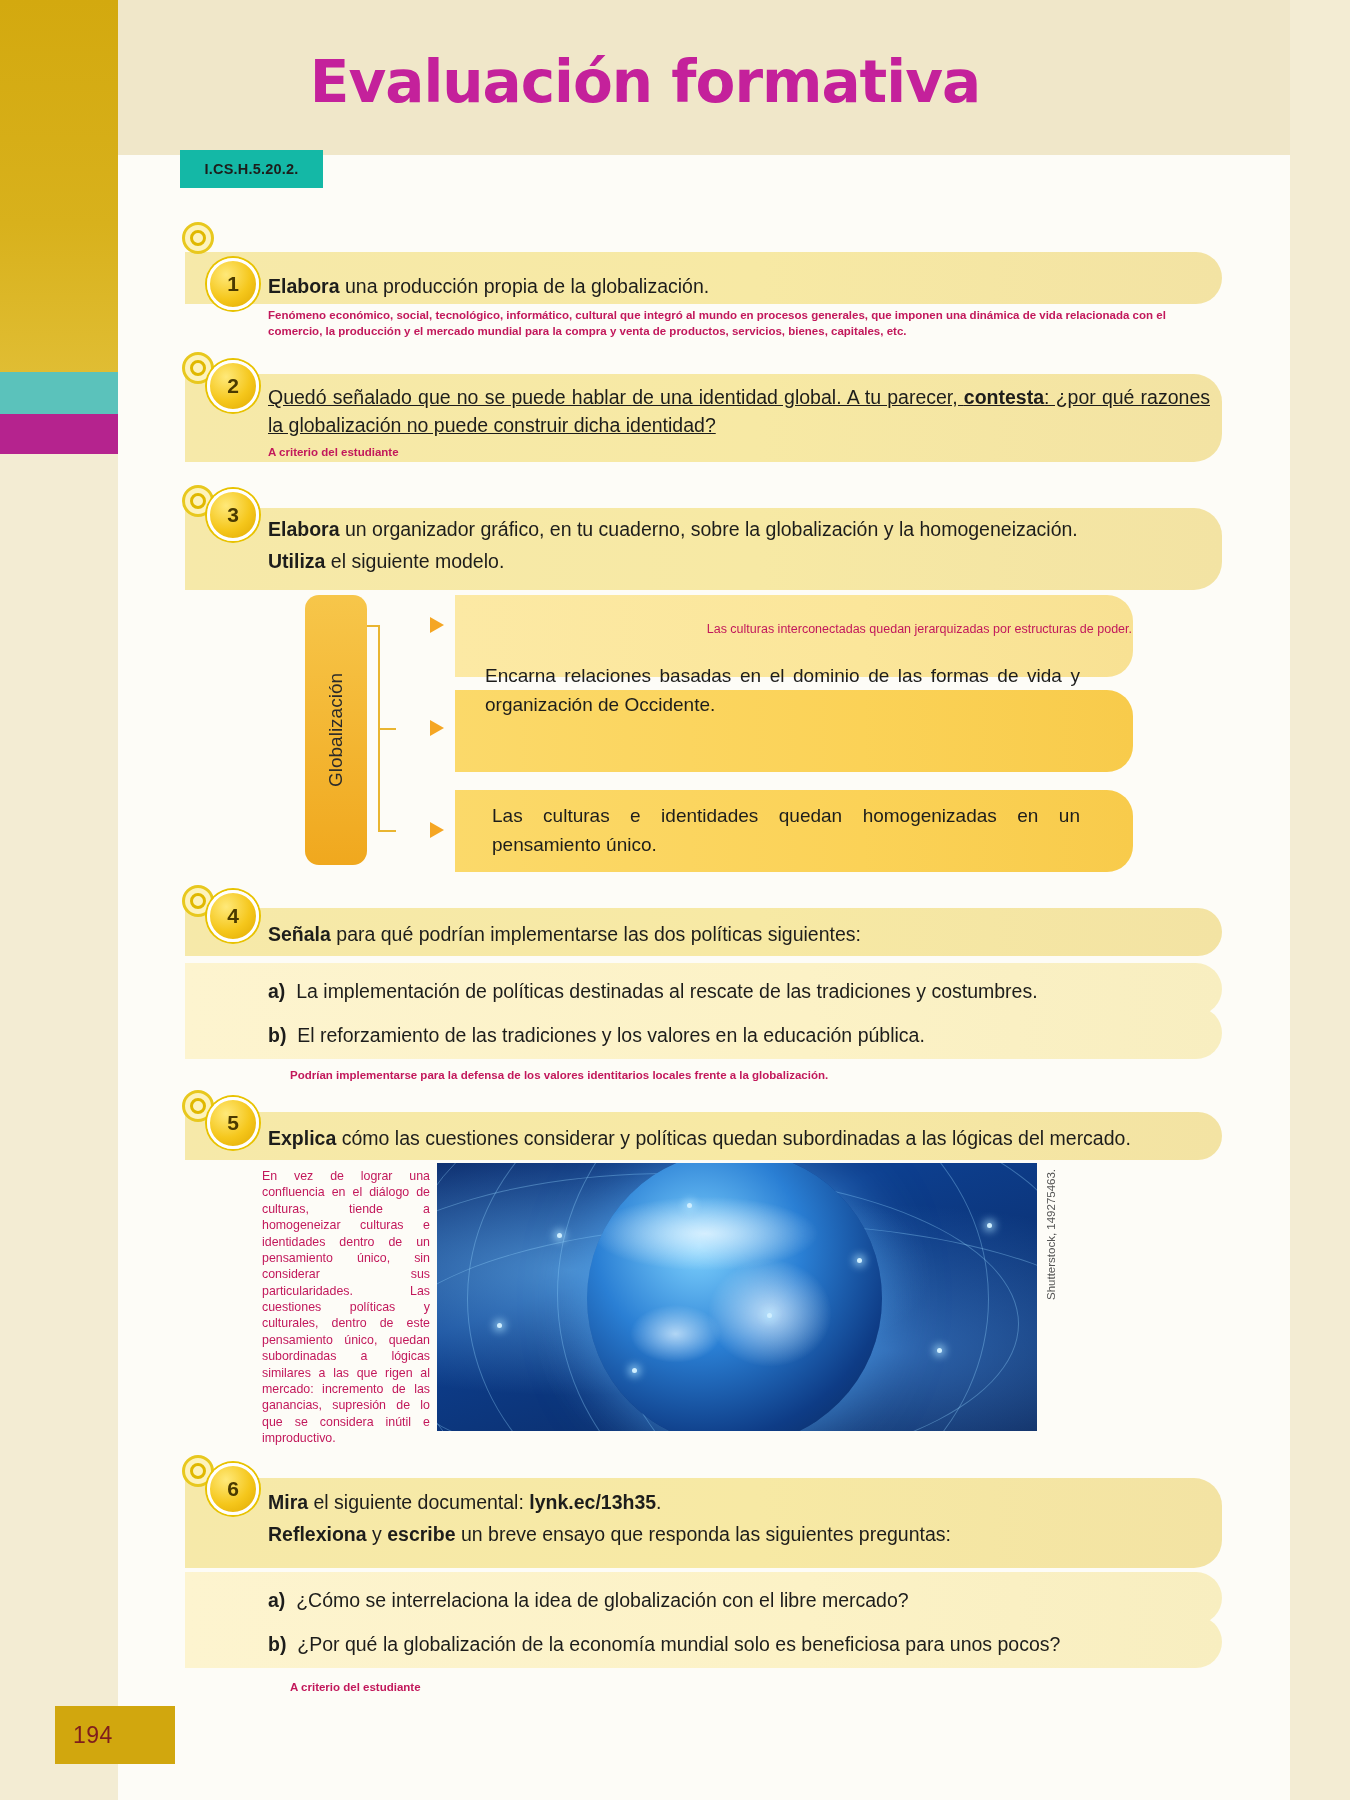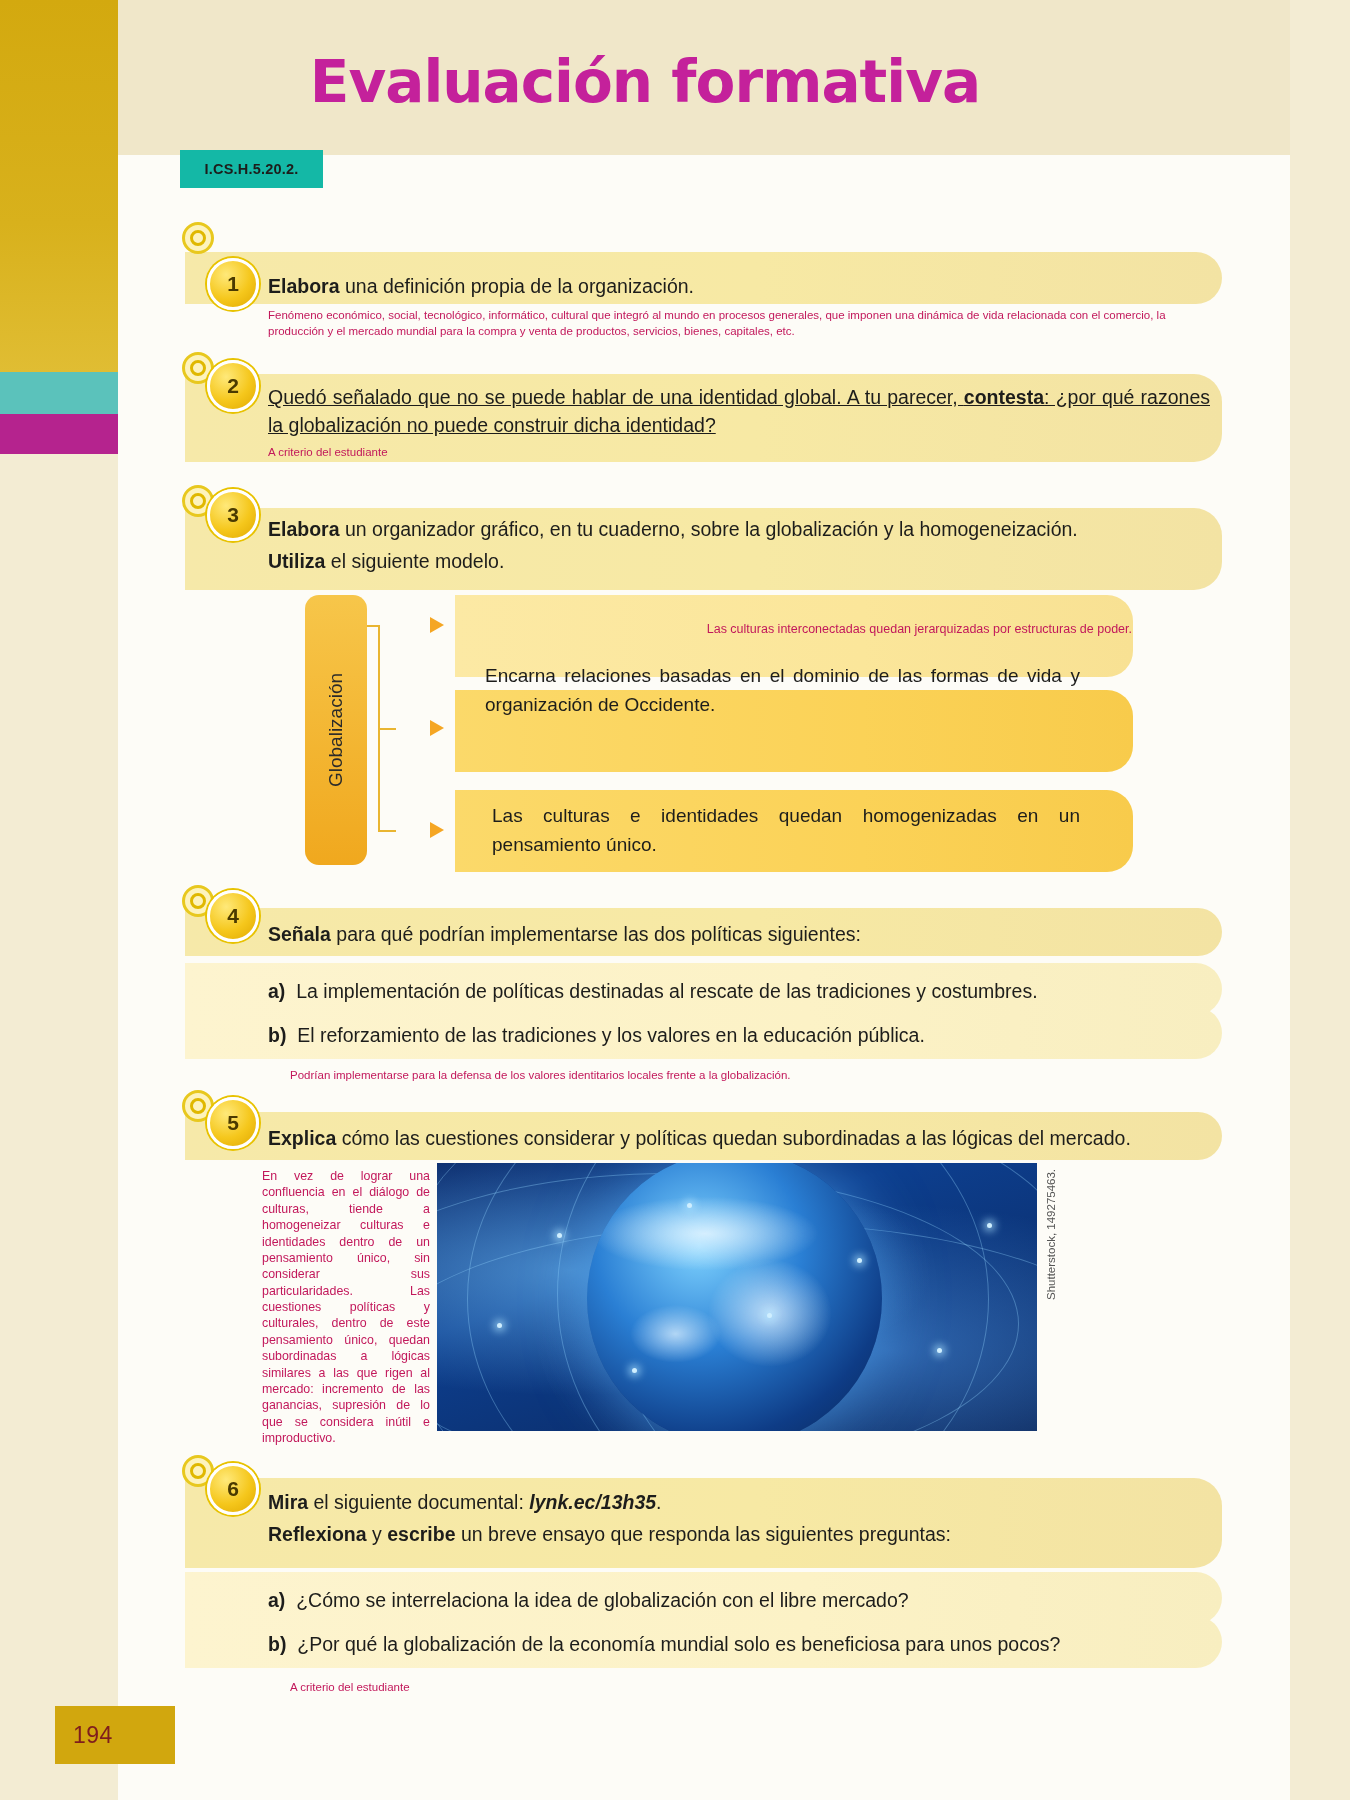--- a/index.html
+++ b/index.html
@@ -48,21 +48,21 @@
     font-weight:bold;font-size:21px;color:#4a3a00;z-index:5;
   }
   .spiral{
     position:absolute;width:26px;height:26px;border-radius:50%;
     border:3px solid #e8c81e;background:#fdf3bd;z-index:4;
   }
   .spiral:after{content:"";position:absolute;left:5px;top:5px;width:10px;height:10px;
     border-radius:50%;border:3px solid #e0b800;}
   .qtext{position:absolute;font-size:19.5px;color:#1d1d1b;line-height:1.45;}
   .qtext b{font-weight:bold;}
-  .answer{position:absolute;font-size:11.5px;color:#c2185b;line-height:1.35;}
+  .answer{position:absolute;font-size:11.5px;color:#c2185b;line-height:1.35;font-weight:bold;}
 
   
   .org-left{
     position:absolute;left:305px;top:595px;width:62px;height:270px;border-radius:14px;
     background:linear-gradient(180deg,#f7c64a 0%,#f0a81e 100%);
   }
   .org-left span{
     position:absolute;left:50%;top:50%;transform:translate(-50%,-50%) rotate(-90deg);
     white-space:nowrap;font-size:19px;color:#2a2a2a;
   }
@@ -125,21 +125,21 @@
 <div class="title">Evaluación formativa</div>
 
 <div class="code-badge">
   <span>I.CS.H.5.20.2.</span>
 </div>
 
 <div class="spiral" style="left:182px;top:222px;"></div>
 <div class="bar" style="top:252px;height:52px;width:1037px;"></div>
 <div class="numcircle" style="left:207px;top:258px;">1</div>
 <div class="qtext" style="left:268px;top:272px;width:900px;">
-  <b>Elabora</b><span> una definición propia de la organización.</span>
+  <b>Elabora</b><span> una producción propia de la globalización.</span>
 </div>
 <div class="answer" style="left:268px;top:308px;width:930px;">Fenómeno económico, social, tecnológico, informático, cultural que integró al mundo en procesos generales, que imponen una dinámica de vida relacionada con el comercio, la producción y el mercado mundial para la compra y venta de productos, servicios, bienes, capitales, etc.</div>
 
 <div class="spiral" style="left:182px;top:352px;"></div>
 <div class="bar" style="top:374px;height:88px;width:1037px;"></div>
 <div class="numcircle" style="left:207px;top:360px;">2</div>
 <div class="qtext" style="left:268px;top:383px;width:942px;text-align:justify;text-decoration:underline;">
   <span>Quedó señalado que no se puede hablar de una identidad global. A tu parecer, </span><b>contesta</b><span>: ¿por qué razones la globalización no puede construir dicha identidad?</span>
 </div>
 <div class="answer" style="left:268px;top:445px;">A criterio del estudiante</div>
@@ -220,21 +220,21 @@
   <span class="dot" style="left:195px;top:205px;"></span>
   <span class="dot" style="left:60px;top:160px;"></span>
   <span class="dot" style="left:550px;top:60px;"></span>
 </div>
 <div class="credit">Shutterstock, 149275463.</div>
 
 <div class="spiral" style="left:182px;top:1455px;"></div>
 <div class="bar" style="top:1478px;height:90px;width:1037px;"></div>
 <div class="numcircle" style="left:207px;top:1463px;">6</div>
 <div class="qtext" style="left:268px;top:1488px;width:920px;">
-  <b>Mira</b><span> el siguiente documental: </span><b style="font-style:italic;margin-top:6px;">lynk.ec/13h35</b><span>.</span>
+  <b>Mira</b><span> el siguiente documental: </span><b style="margin-top:6px;">lynk.ec/13h35</b><span>.</span>
 </div>
 <div class="qtext" style="left:268px;top:1520px;width:920px;">
   <b>Reflexiona</b><span> y </span><b>escribe</b><span> un breve ensayo que responda las siguientes preguntas:</span>
 </div>
 
 <div class="bar light" style="top:1572px;height:52px;width:1037px;"></div>
 <div class="qtext" style="left:268px;top:1586px;width:900px;">
   <b>a)</b>&nbsp;&nbsp;<span>¿Cómo se interrelaciona la idea de globalización con el libre mercado?</span>
 </div>
 

